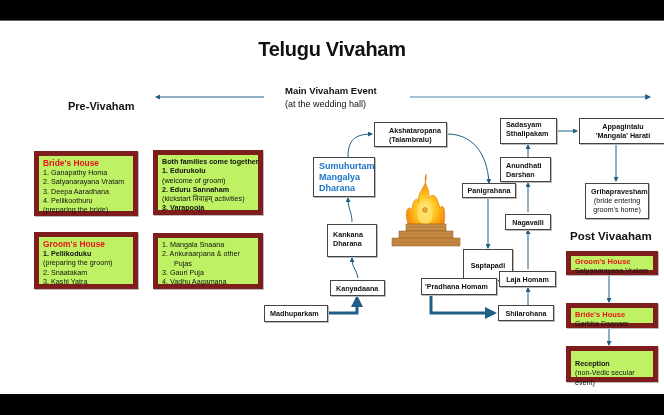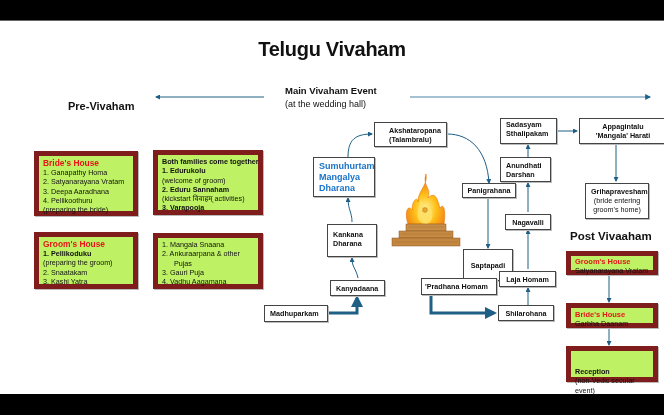--- a/index.html
+++ b/index.html
@@ -170,17 +170,17 @@
 </svg>
 
 <div class="box" style="left:566px; top:251px; width:92px; height:24px; padding-top:1px;">
   <div class="hd-red" style="font-size:7.5px; line-height:9px;">Groom's House</div>
   <div class="row">Satyanarayana Vratam</div>
 </div>
 <div class="box" style="left:566px; top:303px; width:92px; height:25px; padding-top:2px;">
   <div class="hd-red" style="font-size:7.5px; line-height:9px;">Bride's House</div>
   <div class="row">Garbha Daanam</div>
 </div>
-<div class="box" style="left:566px; top:346px; width:92px; height:36px; padding-top:16px;">
+<div class="box" style="left:566px; top:346px; width:92px; height:36px; padding-top:8px;">
   <div class="row hd">Reception</div>
   <div class="row">(non-Vedic secular</div>
   <div class="row">event)</div>
 </div>
 
 </body></html>

